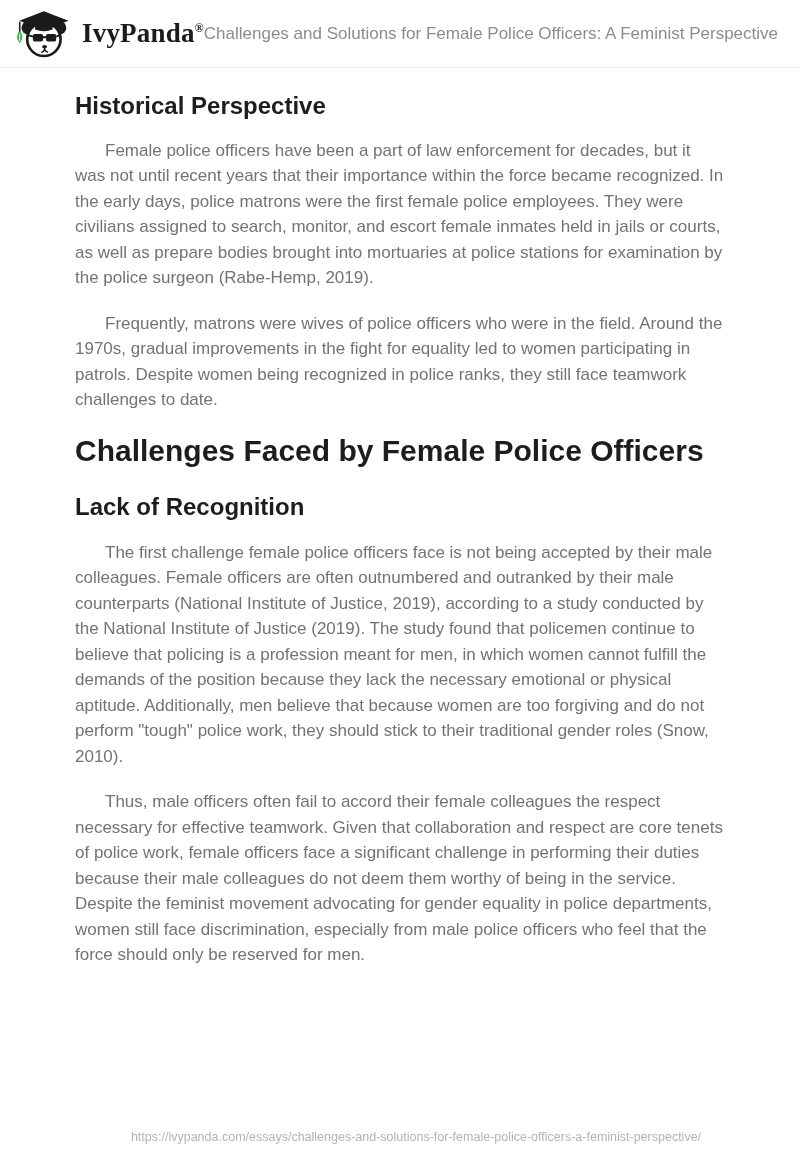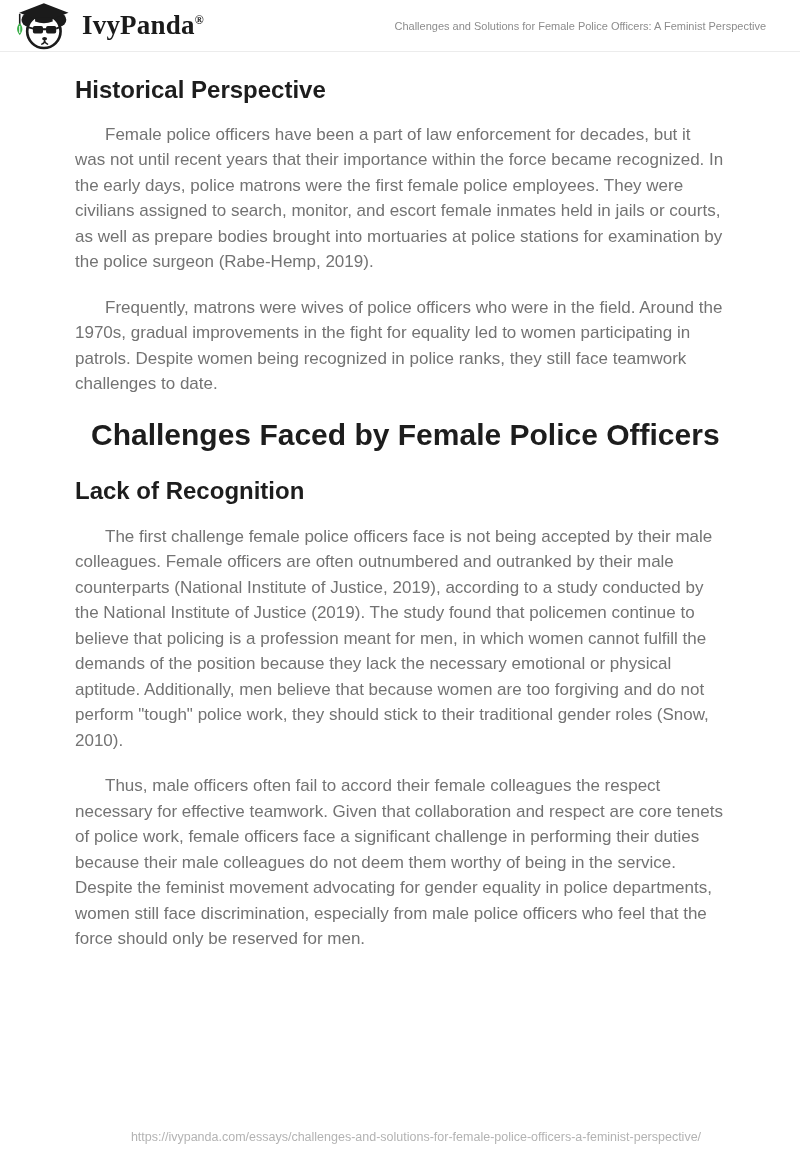--- a/index.html
+++ b/index.html
@@ -11,21 +11,21 @@
     width: 800px;
     height: 1160px;
     margin: 0 auto;
     background: #ffffff;
     overflow: hidden;
   }
 
   
   .header {
     position: relative;
-    height: 52px;
+    height: 68px;
     padding: 0 34px 0 14px;
     display: flex;
     align-items: center;
     justify-content: space-between;
     border-bottom: 1px solid #ececec;
   }
   .brand {
     display: flex;
     align-items: center;
     gap: 10px;
@@ -38,21 +38,21 @@
     color: #1b1b1b;
     letter-spacing: 0.2px;
     line-height: 1;
   }
   .brand-name sup {
     font-size: 12px;
     vertical-align: super;
     line-height: 0;
   }
   .doc-title {
-    font-size: 11px;
+    font-size: 17px;
     color: #8c8c8c;
     text-align: right;
     white-space: nowrap;
   }
 
   
   .content {
     padding: 16px 75px 0 75px;
     color: #2f2f2f;
   }
@@ -69,21 +69,21 @@
     font-weight: 700;
   }
   .h-section {           
     font-size: 24px;
     line-height: 1.2;
     margin: 8px 0 17px 0;
   }
   .h-main {              
     font-size: 30px;
     line-height: 1.2;
-    margin: 14px 0 0 16px;
+    margin: 14px 0 0 0;
   }
   .h-sub {
     font-size: 24px;
     line-height: 1.2;
     margin: 24px 0 18px 0;
   }
 
   
   .footer {
     position: absolute;

